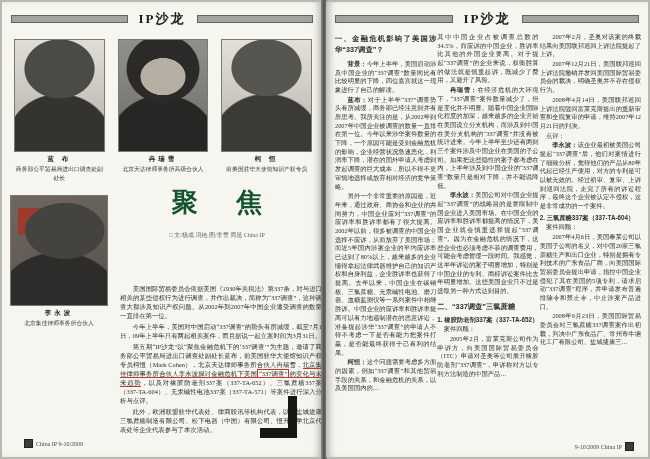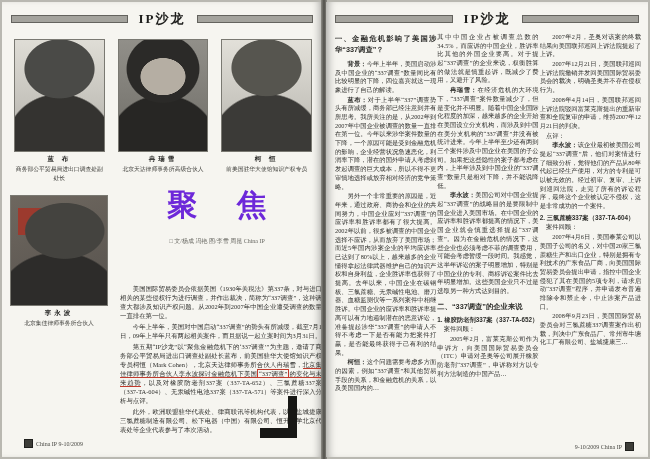--- a/index.html
+++ b/index.html
@@ -41,21 +41,21 @@
     radial-gradient(64% 45% at 50% 96%,#2d2c2a 97%,transparent 100%),
     linear-gradient(#9c3a2e,#9c3a2e) 7px 12px / 32px 27px no-repeat,
     linear-gradient(160deg,#6e675f,#56524d);}
   .pcap{text-align:center;margin-top:3px;}
   .pname{font-size:6.5px;font-weight:bold;letter-spacing:3px;color:#1f1f1d;}
   .ptitle{font-size:5.8px;color:#3a3a36;margin-top:1px;}
   
   .photo4-wrap{position:absolute;left:8px;top:193px;width:98px;}
   .photo4-wrap .photo{height:109px;}
   .focus-title{position:absolute;left:113px;top:183px;width:204px;text-align:center;}
-  .jj{font-size:30px;font-weight:bold;letter-spacing:16px;text-indent:16px;color:#6d28d9;}
+  .jj{font-size:26px;font-weight:bold;letter-spacing:16px;text-indent:16px;color:#14532d;}
   .sub{margin-top:5px;font-size:15.5px;font-weight:bold;color:#121210;
        font-family:"Liberation Sans","DejaVu Sans",sans-serif;letter-spacing:.5px;}
   .byline{margin-top:11px;font-size:6px;color:#6a6a64;}
   
   .intro{position:absolute;left:118px;top:283px;width:202px;font-size:6.4px;line-height:1.4;
          color:#2f2f2c;text-align:justify;}
   .intro p{margin:0 0 2px;text-indent:2em;}
   .red-mark{border-bottom:1.2px solid #c23a2c;}
   .red-box{border:1px solid #c23a2c;padding:0 1px;}
   
@@ -157,21 +157,21 @@
         <p><b class="spk">背景：</b><span>今年上半年，美国启动涉及中国企业的“337调查”数量同比有比较明显的下降，四位嘉宾就这一现象进行了自己的解读。</span></p>
         <p><b class="spk">蓝布：</b><span>对于上半年“337”调查势头有所减缓，商务部已经注意到并有所思考。我所关注的是，从2002年到2007年中国企业被调查的数量一直排在第一位。今年以来涉华案件数量的下降，一个原因可能是受到金融危机的影响，企业经营状况急速恶化，利润率下降，潜在的国外申请人考虑到发起调查的巨大成本，所以不得不更审慎地选择或放弃相对经济的竞争策略。</span></p>
         <p>另外一个非常重要的原因是，近年来，通过政府、商协会和企业的共同努力，中国企业应对“337调查”的应诉率和胜诉率都有了很大提高。2002年以前，很多被调查的中国企业选择不应诉，从而放弃了美国市场；而近5年国内涉案企业的平均应诉率已达到了80%以上，越来越多的企业懂得拿起法律武器维护自己的知识产权和自身利益，企业胜诉率也获得了提高。去年以来，中国企业在碳钢板、三氯蔗糖、无汞碱性电池、磨刀器、血糖监测仪等一系列案件中相继胜诉。中国企业的应诉率和胜诉率提高可以有力地遏制潜在的恶意诉讼，准备提起涉华“337调查”的申请人不得不考虑一下是否有能力把案件打赢，是否能最终获得于己有利的结果。</p>
         <p><b class="spk">柯恒：</b><span>这个问题需要考虑多方面的因素，例如“337调查”和其他贸易手段的关系，和金融危机的关系，以及美国国内的…</span></p>
       </div>
 
       <div class="col">
         <p style="text-indent:0">其中中国企业占被调查总数的34.5%，而应诉的中国企业，胜诉率比其他的外国企业要高。对于提起“337调查”的企业来说，权衡胜算的做法就是慎重起诉，既减少了费用，又避开了风险。</p>
         <p><b class="spk">冉瑞雪：</b><span>在经济危机的大环境下，“337调查”案件数量减少了，但是变化并不明显。随着中国企业国际化程度的加深，越来越多的企业开始在美国设立分支机构，而涉及到中国在美分支机构的“337调查”并没有被统计进来。今年上半年至少还有两到三个案件涉及中国企业在美国的子公司。如果把这些隐性的案子都考虑在内，上半年涉及到中国企业的“337调查”数量只是相对下降，并不能说降低。</span></p>
         <p><b class="spk">李永波：</b><span>美国公司对中国企业提起“337调查”的战略目的是要限制中国企业进入美国市场。在中国企业的应诉率和胜诉率都提高的情况下，美国企业就会慎重选择提起“337调查”。因为在金融危机的情况下，这些企业也必须考虑不菲的调查费用，可能会考虑暂缓一段时间。我感觉，这半年诉讼的案子明显增加，特别是中国企业的专利、商标诉讼案件比去年明显增加。这些美国企业只不过是选取另一种方式达到目的。</span></p>
-        <p class="h2">二、“337调查”的企业来说</p>
+        <p class="h2">二、“337调查”三氯蔗糖</p>
         <p class="case-t">1. 橡胶防老剂337案（337-TA-652）</p>
         <p class="lbl">案件回顾：</p>
         <p>2005年2月，富莱克斯公司作为申诉方，向美国国际贸易委员会（ITC）申请对圣奥等公司展开橡胶防老剂“337调查”，申诉称对方以专利方法制造的中国产品…</p>
       </div>
 
       <div class="col">
         <p>2007年2月，圣奥对该案的终裁结果向美国联邦巡回上诉法院提起了上诉。</p>
         <p>2007年12月21日，美国联邦巡回上诉法院撤销并发回美国国际贸易委员会的裁决，明确圣奥并不存在侵权行为。</p>
         <p>2008年4月14日，美国联邦巡回上诉法院驳回富莱克斯提出的重新审查和全院复审的申请，维持2007年12月21日的判决。</p>
         <p class="lbl">点评：</p>

